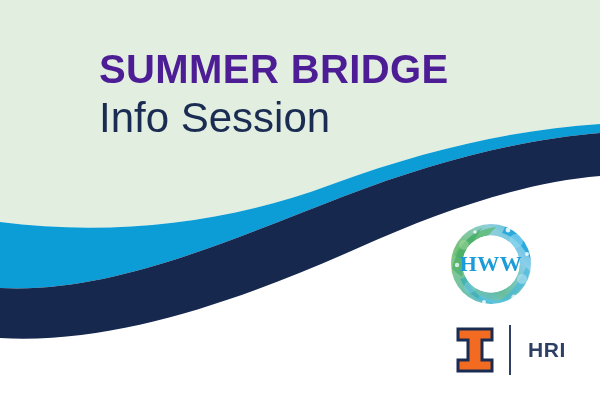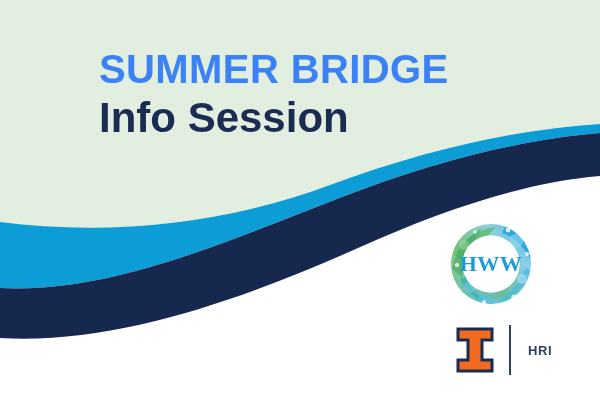--- a/index.html
+++ b/index.html
@@ -31,27 +31,27 @@
     left: 99px;
     top: 46px;
     width: 420px;
   }
   #title-main {
     font-family: "Liberation Sans", sans-serif;
     font-weight: 700;
     font-size: 40px;
     letter-spacing: 0.4px;
     line-height: 46px;
-    color: #3b82f6;
+    color: #4c1d95;
     margin: 0;
     white-space: nowrap;
   }
   #title-sub {
     font-family: "Liberation Sans", sans-serif;
-    font-weight: 700;
+    font-weight: 400;
     font-size: 42px;
     line-height: 52px;
     color: #1b2c52;
     margin: 0;
     white-space: nowrap;
   }
 
   
   #hww-logo {
     position: absolute;
@@ -81,21 +81,21 @@
   #lockup-divider {
     width: 2px;
     height: 50px;
     background: #2d3f63;
     margin: 0 17px 0 13px;
     flex: 0 0 auto;
   }
   #hri-wordmark {
     font-family: "Liberation Sans", sans-serif;
     font-weight: 700;
-    font-size: 13px;
+    font-size: 21px;
     letter-spacing: 0.6px;
     color: #2d3f63;
     white-space: nowrap;
   }
 </style>
 </head>
 <body>
 
 <div id="canvas">
 

